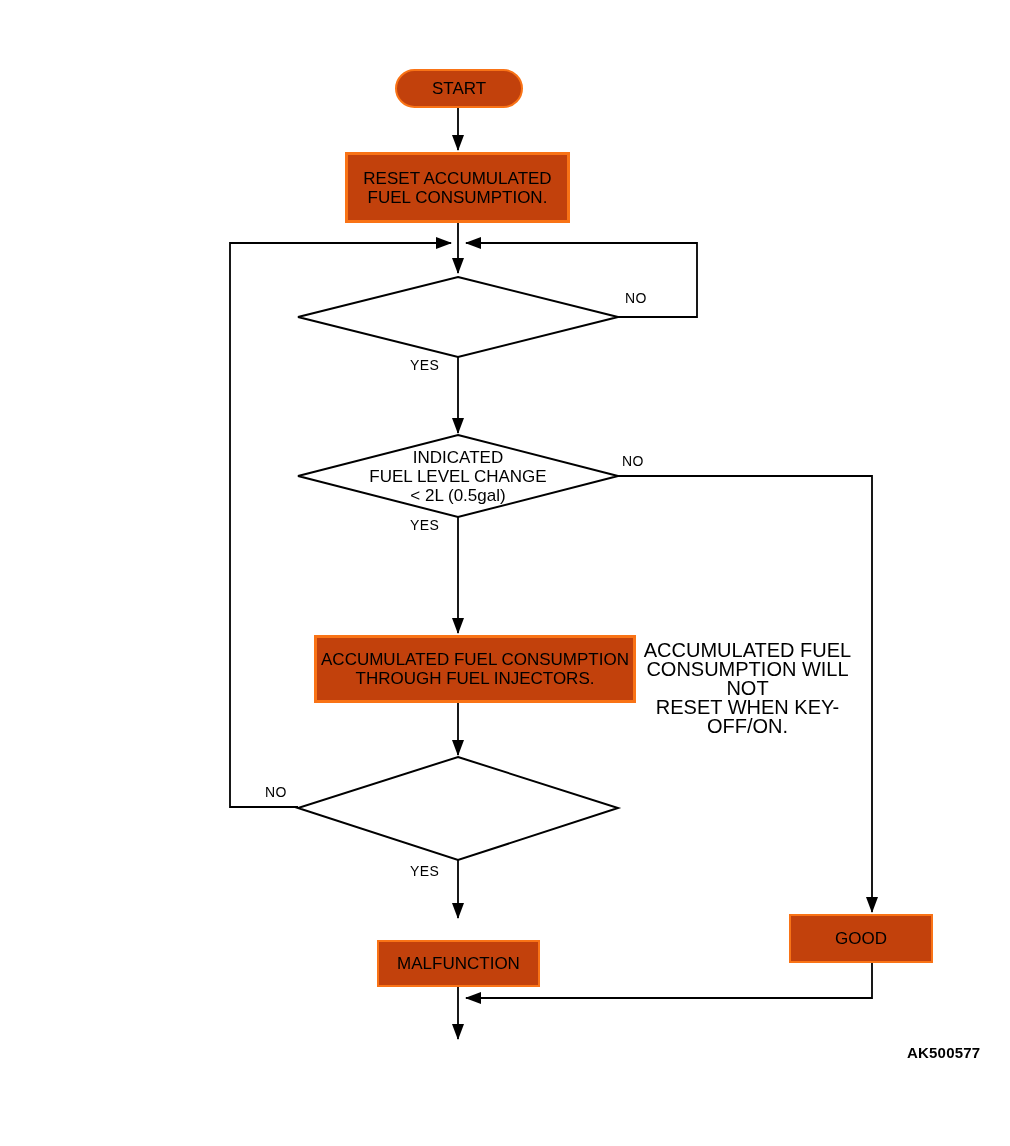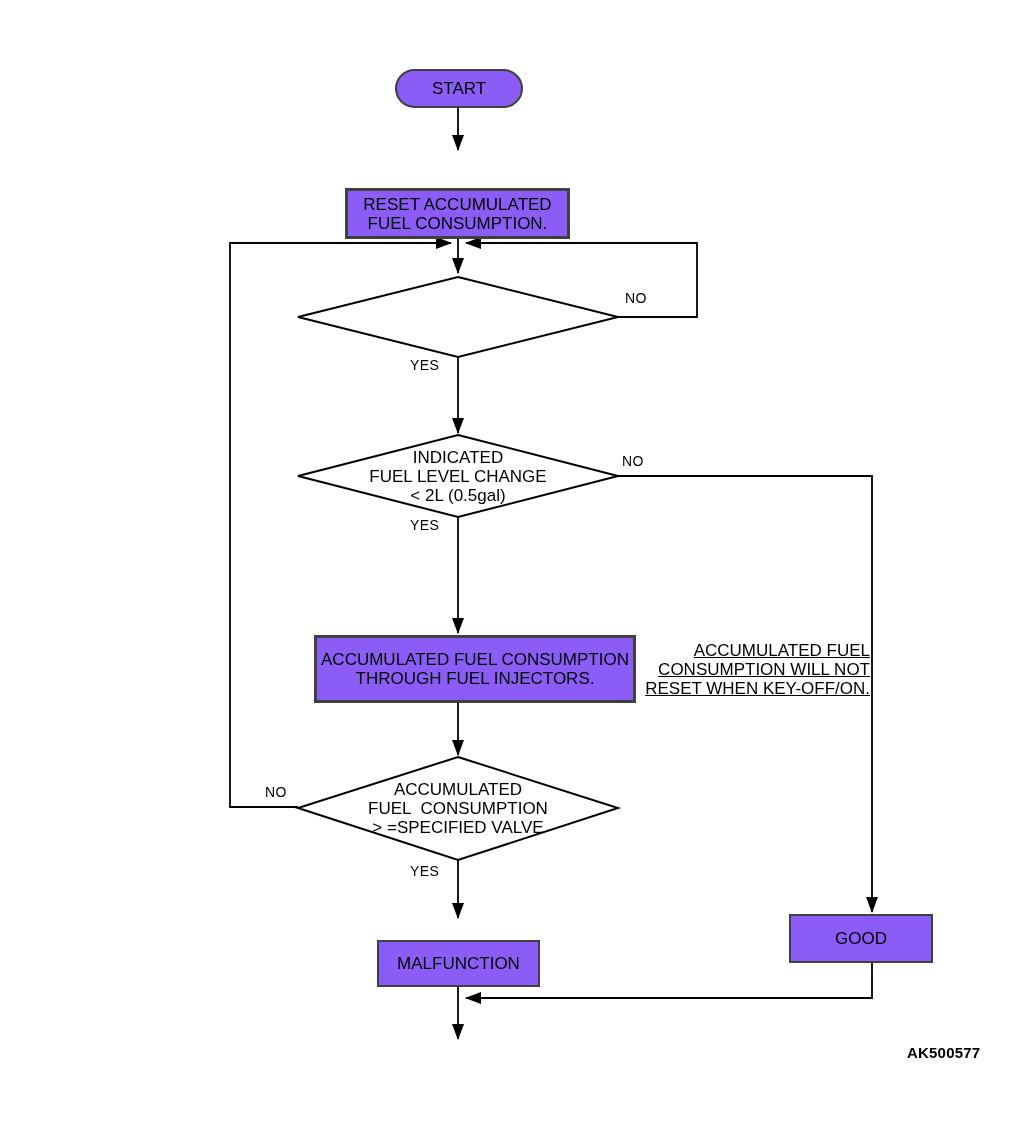--- a/index.html
+++ b/index.html
@@ -16,22 +16,22 @@
   #wires { position: absolute; left: 0; top: 0; }
   .node {
     position: absolute;
     display: flex;
     align-items: center;
     justify-content: center;
     text-align: center;
     font-size: 17px;
     line-height: 19px;
     white-space: pre-wrap;
-    background: #8b5cf6;
-    border: 2px solid #404040;
+    background: #c2410c;
+    border: 2px solid #f97316;
   }
   .thick { border-width: 3px; }
   .stadium { border-radius: 22px; }
   .dtext {
     position: absolute;
     display: flex;
     align-items: center;
     justify-content: center;
     text-align: center;
     font-size: 17px;
@@ -40,25 +40,24 @@
     pointer-events: none;
   }
   .elabel {
     position: absolute;
     font-size: 14px;
     line-height: 17px;
     letter-spacing: 0.4px;
   }
   .note {
     position: absolute;
-    font-size: 17px;
+    font-size: 20px;
     line-height: 19px;
     white-space: pre-wrap;
-    text-align: right;
-    text-decoration: underline;
+    text-align: center;
   }
   .figcode {
     position: absolute;
     font-size: 15px;
     font-weight: bold;
     letter-spacing: 0.2px;
   }
 </style>
 </head>
 <body>
@@ -84,38 +83,35 @@
     <path d="M458,967 L458,1039" fill="none" stroke="#000" stroke-width="1.8" marker-end="url(#arw)"></path>
     <path d="M872,963 L872,998 L466,998" fill="none" stroke="#000" stroke-width="1.8" marker-end="url(#arw)"></path>
 
     <polygon points="458,277 618,317 458,357 298,317" fill="#ffffff" stroke="#000000" stroke-width="2"></polygon>
     <polygon points="458,435 618,476 458,517 298,476" fill="#ffffff" stroke="#000000" stroke-width="2"></polygon>
     <polygon points="458,757 618,808 458,860 298,808" fill="#ffffff" stroke="#000000" stroke-width="2"></polygon>
   </svg>
 
   <div class="node stadium" style="left:395px; top:69px; width:128px; height:39px;">START</div>
 
-  <div class="node thick" style="left:345px; top:152px; width:225px; height:51px;margin-top:36px;">RESET ACCUMULATED
+  <div class="node thick" style="left:345px; top:152px; width:225px; height:71px;">RESET ACCUMULATED
 FUEL CONSUMPTION.</div>
 
 
   <div class="dtext" style="left:298px; top:435px; width:320px; height:82px;">INDICATED
 FUEL LEVEL CHANGE
 &lt; 2L (0.5gal)</div>
 
   <div class="node thick" style="left:298px; top:635px; width:322px; height:68px;margin-left:16px;">ACCUMULATED FUEL CONSUMPTION
 THROUGH FUEL INJECTORS.</div>
 
   <div class="note" style="left:625px; top:641px; width:245px;">ACCUMULATED FUEL
 CONSUMPTION WILL NOT
 RESET WHEN KEY-OFF/ON.</div>
 
-  <div class="dtext" style="left:298px; top:757px; width:320px; height:103px;">ACCUMULATED
-FUEL  CONSUMPTION
-&gt; =SPECIFIED VALVE</div>
 
   <div class="node" style="left:377px; top:920px; width:163px; height:47px;margin-top:20px;">MALFUNCTION</div>
 
   <div class="node" style="left:789px; top:914px; width:144px; height:49px;">GOOD</div>
 
 
   <div class="elabel" style="left:625px; top:290px;">NO</div>
   <div class="elabel" style="left:410px; top:357px;">YES</div>
   <div class="elabel" style="left:622px; top:453px;">NO</div>
   <div class="elabel" style="left:410px; top:517px;">YES</div>

